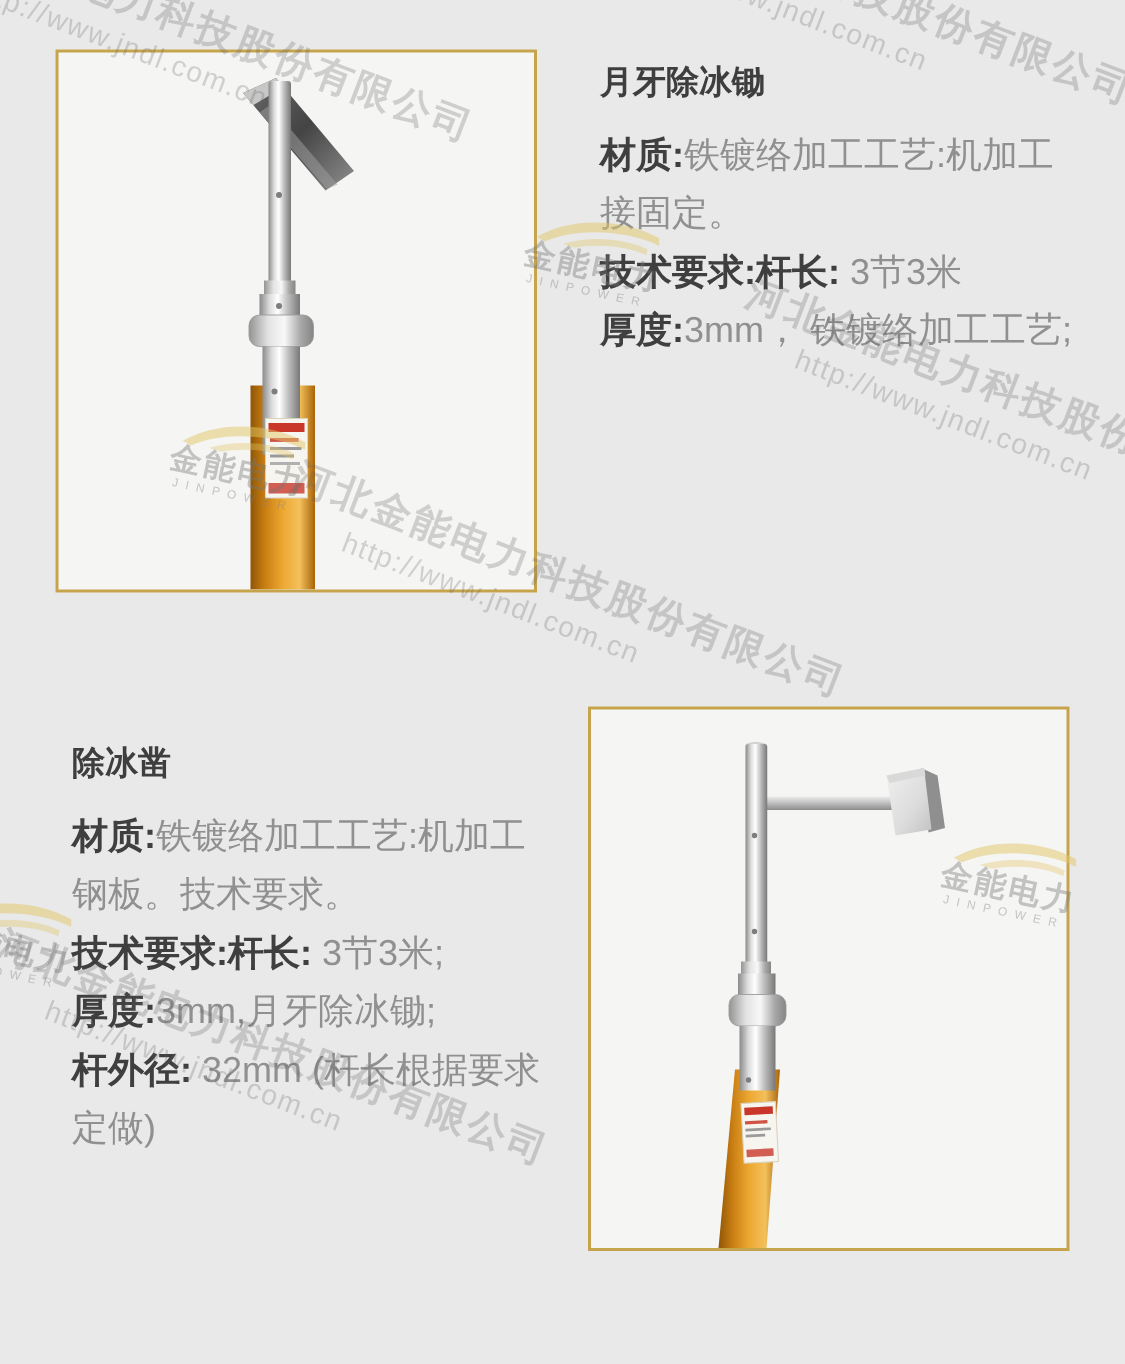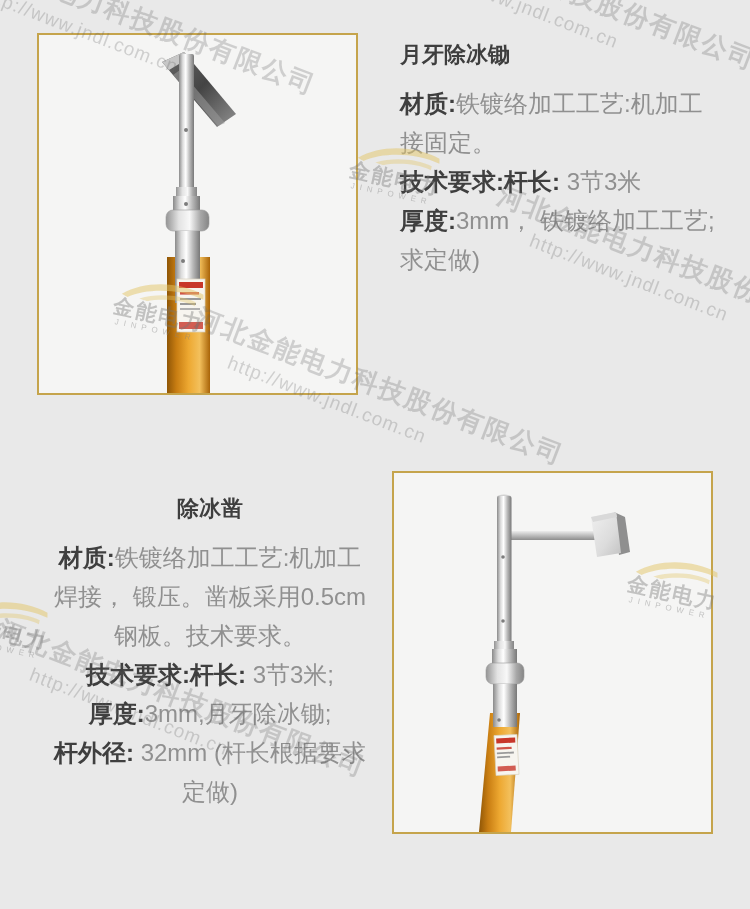--- a/index.html
+++ b/index.html
@@ -12,21 +12,21 @@
   .img-box{
     position:absolute;background:#f5f5f4;border:2px solid #c5a44c;
     box-sizing:border-box;z-index:1;
   }
   .box-top{left:37px;top:33px;width:321px;height:362px;}
   .box-bottom{left:392px;top:471px;width:321px;height:363px;}
   .img-box svg{position:absolute;left:0;top:0;width:100%;height:100%;}
   
   .text-block{position:absolute;z-index:2;}
   .text-top{left:400px;top:40px;width:342px;}
-  .text-bottom{left:36px;top:494px;width:348px;text-align:center;}
+  .text-bottom{left:48px;top:494px;width:348px;}
   .ptitle{
     font-size:22px;line-height:30px;color:#3e3e3e;font-weight:bold;
     margin:0 0 14px 0;
   }
   .dline{margin:0;font-size:24px;line-height:39px;color:#909090;}
   .dline b{color:#3f3f3f;font-weight:bold;}
   
   .watermark-layer{position:absolute;inset:0;z-index:6;pointer-events:none;overflow:hidden;}
   .wm{
     position:absolute;transform:rotate(21deg);transform-origin:left top;
@@ -107,27 +107,25 @@
       </g>
     </svg>
   </div>
 
   <div class="text-block text-top">
     <h2 class="ptitle">月牙除冰锄</h2>
     <p class="dline"><b>材质:</b><span>铁镀络加工工艺:机加工</span></p>
     <p class="dline"><b></b><span>接固定。</span></p>
     <p class="dline"><b>技术要求:杆长:</b><span> 3节3米</span></p>
     <p class="dline"><b>厚度:</b><span>3mm， 铁镀络加工工艺;</span></p>
-    <p class="dline"><b></b><span>求定做)</span></p>
   </div>
 
   <div class="text-block text-bottom">
     <h2 class="ptitle">除冰凿</h2>
     <p class="dline"><b>材质:</b><span>铁镀络加工工艺:机加工</span></p>
-    <p class="dline"><b></b><span>焊接， 锻压。凿板采用0.5cm</span></p>
     <p class="dline"><b></b><span>钢板。技术要求。</span></p>
     <p class="dline"><b>技术要求:杆长:</b><span> 3节3米;</span></p>
     <p class="dline"><b>厚度:</b><span>3mm,月牙除冰锄;</span></p>
     <p class="dline"><b>杆外径:</b><span> 32mm (杆长根据要求</span></p>
     <p class="dline"><b></b><span>定做)</span></p>
   </div>
 
   <div class="img-box box-bottom">
     <svg viewBox="0 0 317 359">
       <defs>

